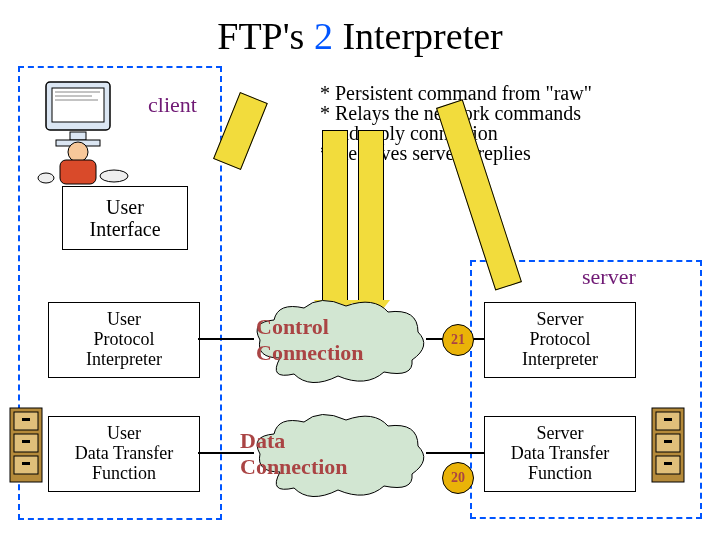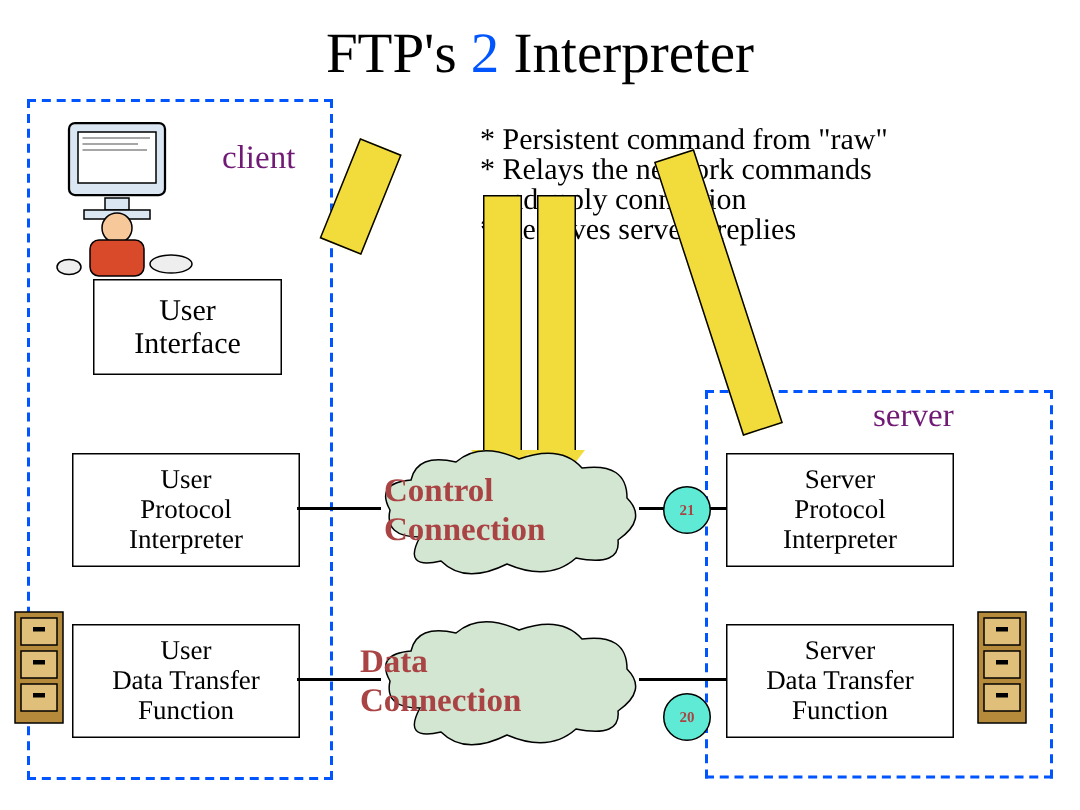--- a/index.html
+++ b/index.html
@@ -5,21 +5,21 @@
   body{margin:0;font-family:"Times New Roman",serif;width:720px;height:540px;position:relative;background:#fff;overflow:hidden}
   .title{position:absolute;left:0;right:0;top:14px;text-align:center;font-size:38px;color:#000}
   .title .two{color:#0055ff}
   .box{position:absolute;border:1.5px solid #000;background:#fff;text-align:center;display:flex;align-items:center;justify-content:center;line-height:1.1}
   .dashed{position:absolute;border:2px dashed #0055ff}
   .label{position:absolute;font-size:22px;color:#701a75}
   .bullet{position:absolute;font-size:20px;color:#000;line-height:1.1;white-space:pre}
   .cloud{position:absolute;filter:blur(.3px)}
   .cloudpath{fill:#d2e6d2;stroke:#000;stroke-width:1}
   .cloudtext{position:absolute;width:168px;font-size:22px;font-weight:bold;color:#a44}
-  .port{position:absolute;width:30px;height:30px;border-radius:50%;background:#5eead4;border:1.5px solid #000;display:flex;align-items:center;justify-content:center;font-size:10px;font-weight:bold;color:#a44}
+  .port{position:absolute;width:30px;height:30px;border-radius:50%;background:#eab308;border:1.5px solid #000;display:flex;align-items:center;justify-content:center;font-size:14px;font-weight:bold;color:#a44}
   .connline{position:absolute;height:2px;background:#000}
   .arrowset{position:absolute}
   .arrowbody{position:absolute;background:#f2dc3c;border-top:1.5px solid #000;border-bottom:1.5px solid #000}
   .arrowhead{position:absolute;width:0;height:0}
   .monitor{position:absolute;left:20px;top:78px;width:130px;height:110px}
   .cabinet{position:absolute}
 </style>
 </head>
 <body>
 

